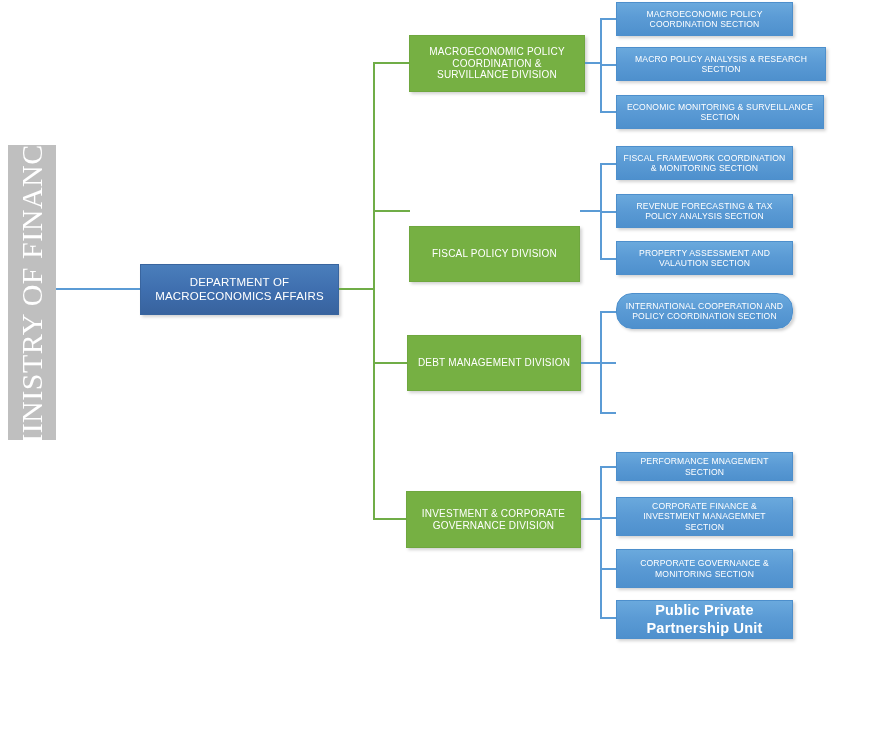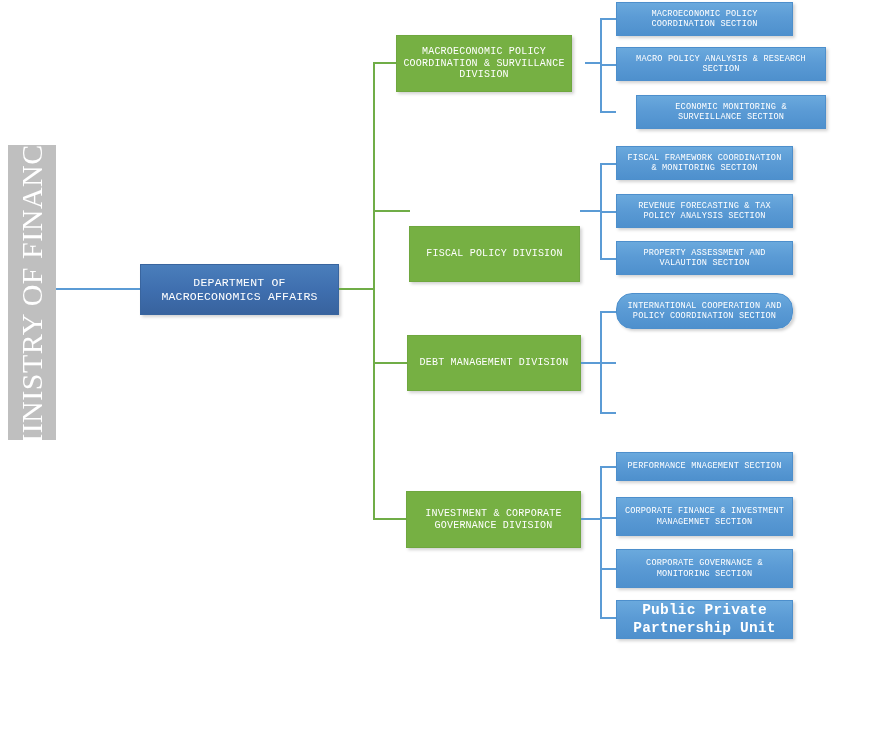--- a/index.html
+++ b/index.html
@@ -59,21 +59,20 @@
     position: absolute;
     box-sizing: border-box;
     display: flex;
     align-items: center;
     justify-content: center;
     text-align: center;
     color: #ffffff;
     line-height: 1.18;
     padding: 8px 6px;
     box-shadow: 2px 2px 3px rgba(0,0,0,0.18);
-    font-family: Liberation Mono, monospace;
   }
 
   .node-dept {
     background: linear-gradient(to bottom, #4a7ebb 0%, #3f6faf 50%, #38639e 100%);
     border: 1px solid #39659f;
     font-size: 11.5px;
     letter-spacing: 0.2px;
   }
 
   .node-division {
@@ -115,37 +114,37 @@
 
   <div class="conn-green" style="left:339px; top:288px; width:35px; height:2px;"></div>
 
   <div class="conn-green" style="left:373px; top:62px; width:2px; height:458px;"></div>
 
   <div class="conn-green" style="left:373px; top:62px; width:37px; height:2px;"></div>
   <div class="conn-green" style="left:373px; top:210px; width:37px; height:2px;"></div>
   <div class="conn-green" style="left:373px; top:362px; width:36px; height:2px;"></div>
   <div class="conn-green" style="left:373px; top:518px; width:36px; height:2px;"></div>
 
-  <div class="node node-division" style="left:396px; top:35px; width:176px; height:57px;align-items:center;">
+  <div class="node node-division" style="left:409px; top:35px; width:176px; height:57px;align-items:center;">
     <span>MACROECONOMIC  POLICY COORDINATION &amp; SURVILLANCE DIVISION</span>
   </div>
 
   <div class="conn" style="left:585px; top:62px; width:16px; height:2px;"></div>
   <div class="conn" style="left:600px; top:18px; width:2px; height:94px;"></div>
   <div class="conn" style="left:600px; top:18px; width:16px; height:2px;"></div>
   <div class="conn" style="left:600px; top:64px; width:16px; height:2px;"></div>
   <div class="conn" style="left:600px; top:111px; width:16px; height:2px;"></div>
 
   <div class="node node-section" style="left:616px; top:2px; width:177px; height:34px;">
     <span>MACROECONOMIC POLICY COORDINATION SECTION</span>
   </div>
   <div class="node node-section" style="left:616px; top:47px; width:210px; height:34px;">
     <span>MACRO POLICY ANALYSIS &amp; RESEARCH SECTION</span>
   </div>
-  <div class="node node-section" style="left:616px; top:95px; width:190px; height:34px;margin-left:20px;">
+  <div class="node node-section" style="left:616px; top:95px; width:208px; height:34px;">
     <span>ECONOMIC MONITORING &amp; SURVEILLANCE SECTION</span>
   </div>
 
   <div class="node node-division" style="left:409px; top:183px; width:171px; height:56px;margin-top:43px;">
     <span>FISCAL POLICY DIVISION</span>
   </div>
   <div class="conn" style="left:580px; top:210px; width:21px; height:2px;"></div>
   <div class="conn" style="left:600px; top:163px; width:2px; height:97px;"></div>
   <div class="conn" style="left:600px; top:163px; width:16px; height:2px;"></div>
   <div class="conn" style="left:600px; top:211px; width:16px; height:2px;"></div>

